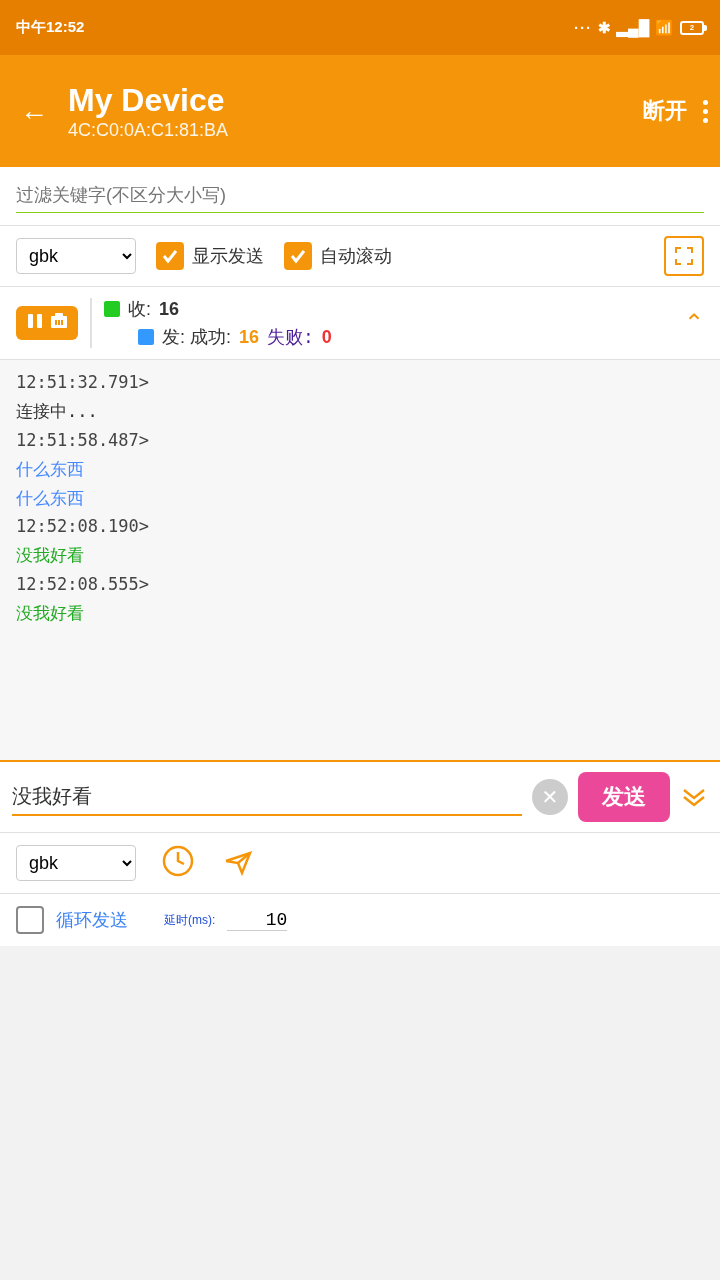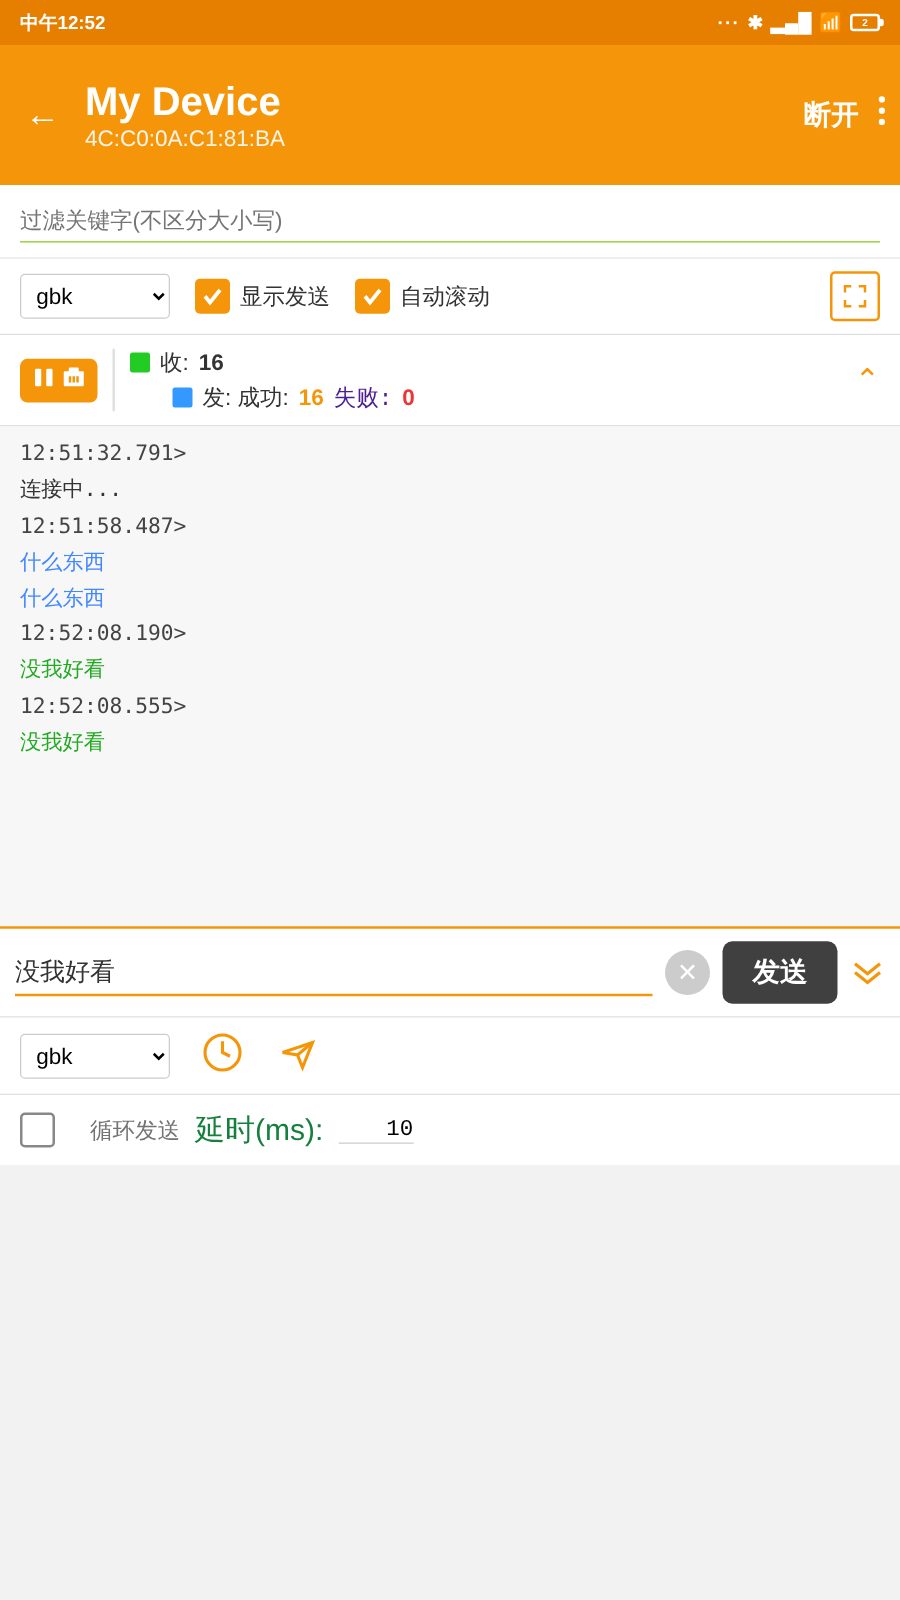--- a/index.html
+++ b/index.html
@@ -8,21 +8,21 @@
       width: 720px;
       min-height: 1280px;
       background: #f2f2f2;
       font-family: 'Arial', sans-serif;
       overflow-x: hidden;
     }
 
     
     .status-bar {
       background: #e67e00;
-      height: 36px;
+      height: 55px;
       display: flex;
       align-items: center;
       justify-content: space-between;
       padding: 0 16px;
       color: white;
       font-size: 15px;
       font-weight: bold;
     }
     .status-bar-right {
       display: flex;
@@ -75,20 +75,21 @@
       font-weight: bold;
       line-height: 1.2;
     }
     .app-bar-title .subtitle {
       color: white;
       font-size: 18px;
       opacity: 0.9;
     }
     .app-bar-actions {
       display: flex;
+      align-items: center;
       gap: 16px;
     }
     .disconnect-btn {
       color: white;
       font-size: 22px;
       font-weight: bold;
       cursor: pointer;
     }
     .more-btn {
       color: white;
@@ -299,21 +300,21 @@
       background: #ccc;
       border-radius: 50%;
       display: flex;
       align-items: center;
       justify-content: center;
       cursor: pointer;
       color: white;
       font-size: 20px;
     }
     .send-btn {
-      background: #404040;
+      background: #ec4899;
       color: white;
       border: none;
       border-radius: 8px;
       padding: 10px 24px;
       font-size: 22px;
       font-weight: bold;
       cursor: pointer;
       text-align: right;
     }
     .expand-btn {
@@ -364,26 +365,26 @@
     }
     .checkbox-empty {
       width: 28px;
       height: 28px;
       border: 2px solid #888;
       border-radius: 4px;
       cursor: pointer;
     }
     .loop-label {
       font-size: 18px;
-      color: #737373;
-      margin-left: 16px;
+      color: #3b82f6;
     }
     .delay-label {
-      font-size: 24px;
-      color: #15803d;
+      font-size: 12px;
+      color: #1d4ed8;
+      margin-left: 24px;
     }
     .delay-input {
       border: none;
       border-bottom: 1px solid #ccc;
       outline: none;
       font-size: 18px;
       width: 60px;
       text-align: right;
       font-family: Liberation Mono, monospace;
     }

